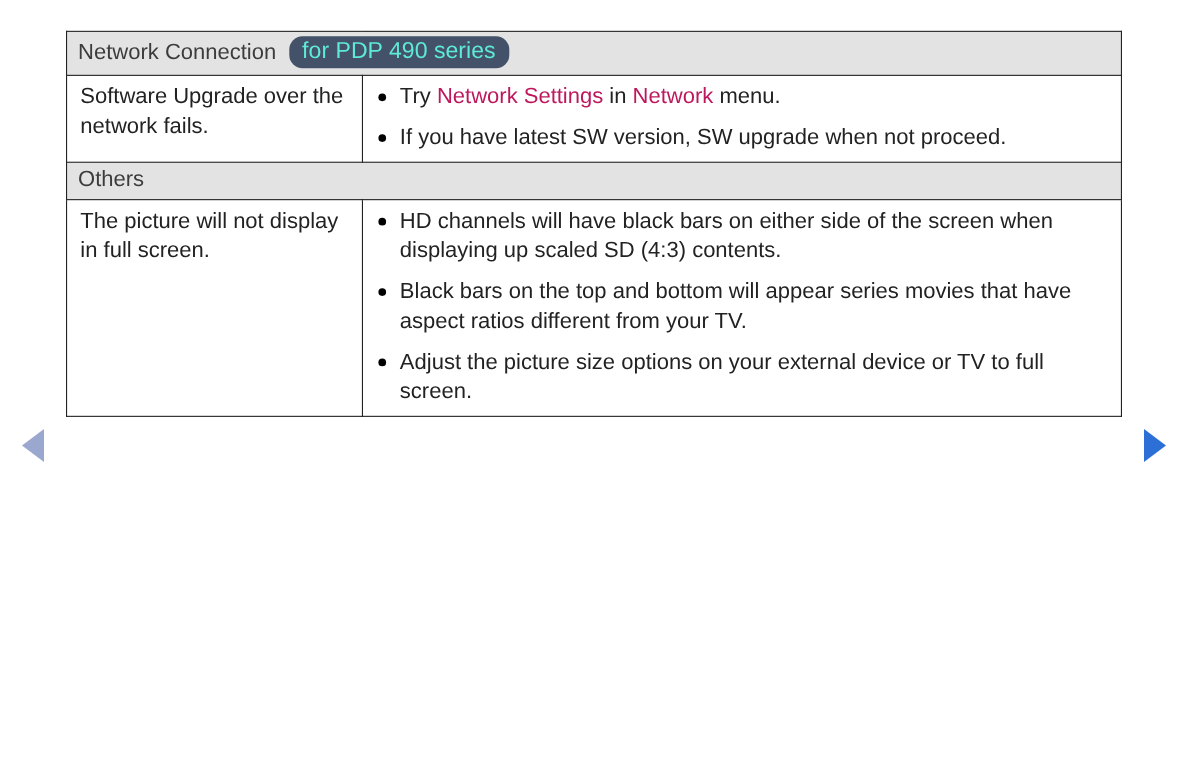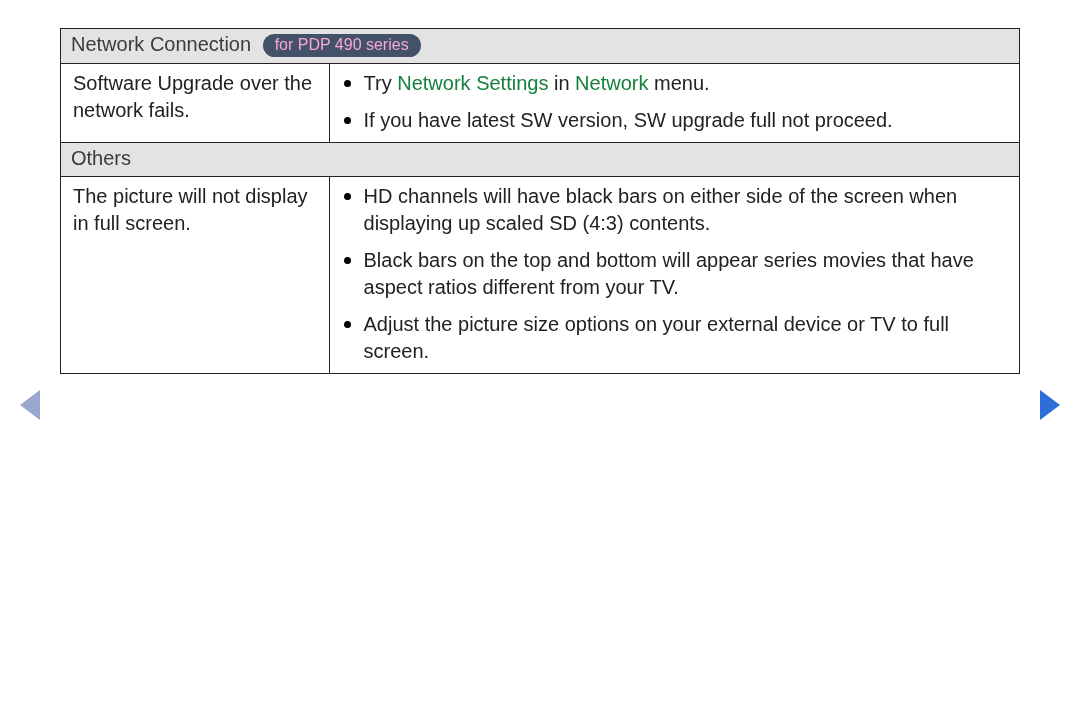--- a/index.html
+++ b/index.html
@@ -49,22 +49,22 @@
   .sect td {
     background: #e3e3e3;
     color: #3c3c3c;
     font-size: 20px;
     padding: 4px 10px 6px 10px;
     border: 1px solid #222;
   }
   .badge {
     display: inline-block;
     background: #435169;
-    color: #f9a8d4;
-    font-size: 16px;
+    color: #5eead4;
+    font-size: 21px;
     padding: 2px 12px 3px 12px;
     border-radius: 12px;
     margin-left: 6px;
     vertical-align: 1px;
   }
 
   .row td {
     background: #ffffff;
     border: 1px solid #222;
     font-size: 20px;
@@ -87,21 +87,21 @@
   ul.sol li::before {
     content: "";
     position: absolute;
     left: -16px;
     top: 10px;
     width: 7px;
     height: 7px;
     background: #000;
     border-radius: 50%;
   }
-  .hl { color: #15803d; }
+  .hl { color: #be185d; }
 
   .footer {
     position: absolute;
     bottom: 18px;
     left: 0;
     width: 100%;
     text-align: center;
     font-size: 14px;
     font-weight: bold;
     color: #000;
@@ -138,21 +138,21 @@
       </td>
     </tr>
 
     <tr class="row">
       <td>Software Upgrade over the network fails.</td>
       <td>
         <ul class="sol">
           <li>
             <span>Try </span><span class="hl">Network Settings</span><span> in </span><span class="hl">Network</span><span> menu.</span>
           </li>
-          <li>If you have latest SW version, SW upgrade full not proceed.</li>
+          <li>If you have latest SW version, SW upgrade when not proceed.</li>
         </ul>
       </td>
     </tr>
 
     <tr class="sect">
       <td colspan="2">Others</td>
     </tr>
 
     <tr class="row">
       <td>The picture will not display in full screen.</td>

